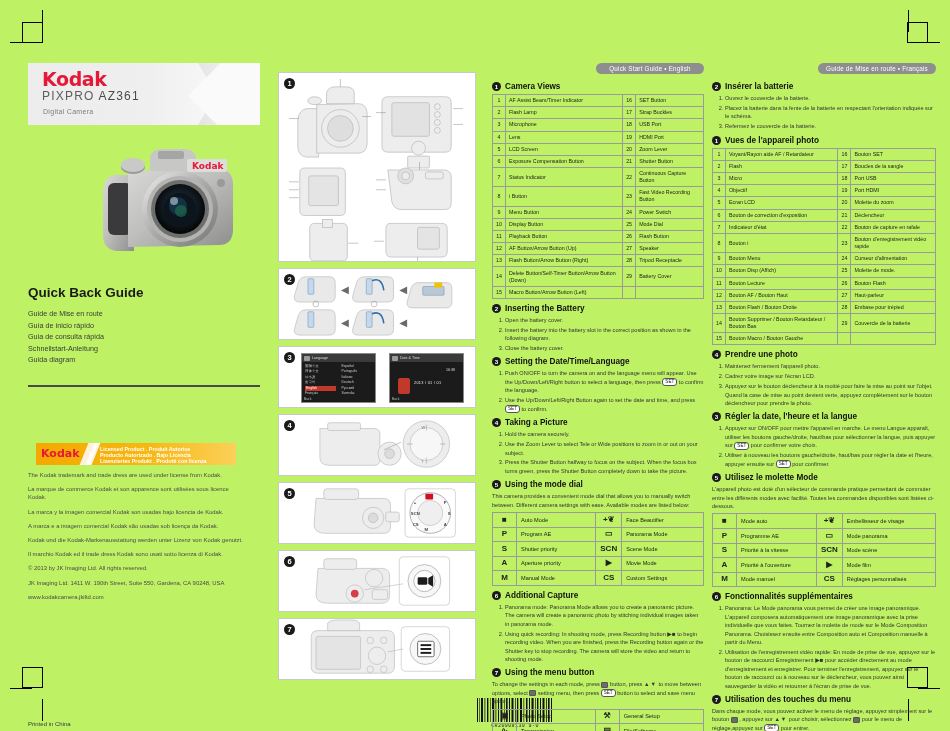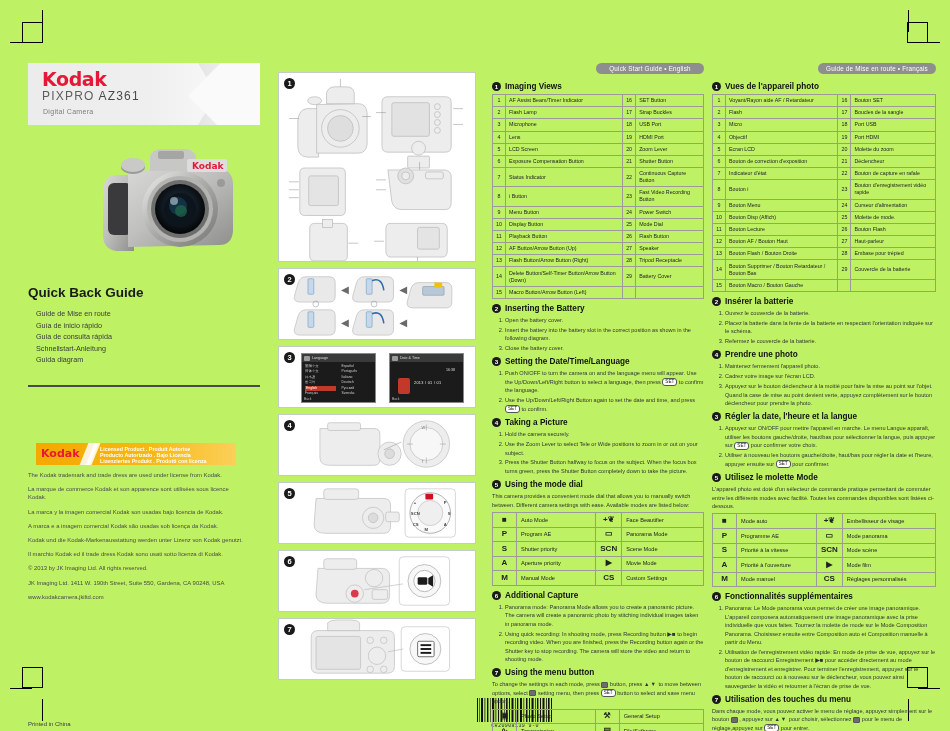--- a/index.html
+++ b/index.html
@@ -56,21 +56,21 @@
   .digicam {
     position:absolute; left:15px; top:45px;
     font-size: 7px; color:#7d7d7d; letter-spacing: .3px;
   }
 
   
   .cam-photo { position:absolute; left:60px; top:72px; width:170px; height:130px; }
 
   
   .qsg-title { position:absolute; left:0; top:222px; font-size:13.5px; font-weight:bold; color:#1a1a1a; }
-  .qsg-list { position:absolute; left:8px; top:245px; font-size:7.2px; color:#3a3a3a; line-height:11.5px; }
+  .qsg-list { position:absolute; left:0; top:245px; font-size:7.2px; color:#3a3a3a; line-height:11.5px; }
   .rule { position:absolute; left:0; top:322px; width:232px; height:2px; background:#4a4a4a; }
 
   
   .lic-banner {
     position:absolute; left:8px; top:380px; width:200px; height:22px;
     background: linear-gradient(90deg,#f5a800 0%, #f7b712 55%, #fbd05a 100%);
     overflow:hidden;
   }
   .lic-banner .k {
     position:absolute; left:5px; top:4px;
@@ -546,21 +546,21 @@
       <div class="bc-num">CR20908139 9-0</div>
     </div>
   </div>
 
   <div class="lang-col" id="eng">
     <div class="tabhead">Quick Start Guide • English</div>
 
     <div class="sec">
       <div class="sec-h">
         <span class="bullet">1</span>
-        <span>Imaging Views</span>
+        <span>Camera Views</span>
       </div>
       <table class="views">
           <tbody>
         <tr>
               <td class="n">1</td>
               <td>AF Assist Beam/Timer Indicator</td>
               <td class="sp">16</td>
               <td>SET Button</td>
             </tr>
         <tr>
@@ -797,131 +797,131 @@
       </div>
     </div>
 
   </div>
 
   <div class="lang-col" id="fra">
     <div class="tabhead">Guide de Mise en route • Français</div>
 
     <div class="sec">
       <div class="sec-h">
-        <span class="bullet">1</span>
-        <span>Vues de l'appareil photo</span>
-      </div>
-      <table class="views">
-          <tbody>
-        <tr>
-              <td class="n">1</td>
-              <td>Voyant/Rayon aide AF / Retardateur</td>
-              <td class="sp">16</td>
-              <td>Bouton SET</td>
-            </tr>
-        <tr>
-              <td class="n">2</td>
-              <td>Flash</td>
-              <td class="sp">17</td>
-              <td>Boucles de la sangle</td>
-            </tr>
-        <tr>
-              <td class="n">3</td>
-              <td>Micro</td>
-              <td class="sp">18</td>
-              <td>Port USB</td>
-            </tr>
-        <tr>
-              <td class="n">4</td>
-              <td>Objectif</td>
-              <td class="sp">19</td>
-              <td>Port HDMI</td>
-            </tr>
-        <tr>
-              <td class="n">5</td>
-              <td>Ecran LCD</td>
-              <td class="sp">20</td>
-              <td>Molette du zoom</td>
-            </tr>
-        <tr>
-              <td class="n">6</td>
-              <td>Bouton de correction d'exposition</td>
-              <td class="sp">21</td>
-              <td>Déclencheur</td>
-            </tr>
-        <tr>
-              <td class="n">7</td>
-              <td>Indicateur d'état</td>
-              <td class="sp">22</td>
-              <td>Bouton de capture en rafale</td>
-            </tr>
-        <tr>
-              <td class="n">8</td>
-              <td>Bouton i</td>
-              <td class="sp">23</td>
-              <td>Bouton d'enregistrement vidéo rapide</td>
-            </tr>
-        <tr>
-              <td class="n">9</td>
-              <td>Bouton Menu</td>
-              <td class="sp">24</td>
-              <td>Curseur d'alimentation</td>
-            </tr>
-        <tr>
-              <td class="n">10</td>
-              <td>Bouton Disp (Affich)</td>
-              <td class="sp">25</td>
-              <td>Molette de mode.</td>
-            </tr>
-        <tr>
-              <td class="n">11</td>
-              <td>Bouton Lecture</td>
-              <td class="sp">26</td>
-              <td>Bouton Flash</td>
-            </tr>
-        <tr>
-              <td class="n">12</td>
-              <td>Bouton AF / Bouton Haut</td>
-              <td class="sp">27</td>
-              <td>Haut-parleur</td>
-            </tr>
-        <tr>
-              <td class="n">13</td>
-              <td>Bouton Flash / Bouton Droite</td>
-              <td class="sp">28</td>
-              <td>Embase pour trépied</td>
-            </tr>
-        <tr>
-              <td class="n">14</td>
-              <td>Bouton Supprimer / Bouton Retardateur / Bouton Bas</td>
-              <td class="sp">29</td>
-              <td>Couvercle de la batterie</td>
-            </tr>
-        <tr>
-              <td class="n">15</td>
-              <td>Bouton Macro / Bouton Gauche</td>
-              <td class="sp"></td>
-              <td></td>
-            </tr>
-      </tbody>
-        </table>
-    </div>
-
-    <div class="sec">
-      <div class="sec-h">
         <span class="bullet">2</span>
         <span>Insérer la batterie</span>
       </div>
       <div class="body">
         <ol class="steps">
           <li>Ouvrez le couvercle de la batterie.</li>
           <li>Placez la batterie dans la fente de la batterie en respectant l'orientation indiquée sur le schéma.</li>
           <li>Refermez le couvercle de la batterie.</li>
         </ol>
       </div>
+    </div>
+
+    <div class="sec">
+      <div class="sec-h">
+        <span class="bullet">1</span>
+        <span>Vues de l'appareil photo</span>
+      </div>
+      <table class="views">
+          <tbody>
+        <tr>
+              <td class="n">1</td>
+              <td>Voyant/Rayon aide AF / Retardateur</td>
+              <td class="sp">16</td>
+              <td>Bouton SET</td>
+            </tr>
+        <tr>
+              <td class="n">2</td>
+              <td>Flash</td>
+              <td class="sp">17</td>
+              <td>Boucles de la sangle</td>
+            </tr>
+        <tr>
+              <td class="n">3</td>
+              <td>Micro</td>
+              <td class="sp">18</td>
+              <td>Port USB</td>
+            </tr>
+        <tr>
+              <td class="n">4</td>
+              <td>Objectif</td>
+              <td class="sp">19</td>
+              <td>Port HDMI</td>
+            </tr>
+        <tr>
+              <td class="n">5</td>
+              <td>Ecran LCD</td>
+              <td class="sp">20</td>
+              <td>Molette du zoom</td>
+            </tr>
+        <tr>
+              <td class="n">6</td>
+              <td>Bouton de correction d'exposition</td>
+              <td class="sp">21</td>
+              <td>Déclencheur</td>
+            </tr>
+        <tr>
+              <td class="n">7</td>
+              <td>Indicateur d'état</td>
+              <td class="sp">22</td>
+              <td>Bouton de capture en rafale</td>
+            </tr>
+        <tr>
+              <td class="n">8</td>
+              <td>Bouton i</td>
+              <td class="sp">23</td>
+              <td>Bouton d'enregistrement vidéo rapide</td>
+            </tr>
+        <tr>
+              <td class="n">9</td>
+              <td>Bouton Menu</td>
+              <td class="sp">24</td>
+              <td>Curseur d'alimentation</td>
+            </tr>
+        <tr>
+              <td class="n">10</td>
+              <td>Bouton Disp (Affich)</td>
+              <td class="sp">25</td>
+              <td>Molette de mode.</td>
+            </tr>
+        <tr>
+              <td class="n">11</td>
+              <td>Bouton Lecture</td>
+              <td class="sp">26</td>
+              <td>Bouton Flash</td>
+            </tr>
+        <tr>
+              <td class="n">12</td>
+              <td>Bouton AF / Bouton Haut</td>
+              <td class="sp">27</td>
+              <td>Haut-parleur</td>
+            </tr>
+        <tr>
+              <td class="n">13</td>
+              <td>Bouton Flash / Bouton Droite</td>
+              <td class="sp">28</td>
+              <td>Embase pour trépied</td>
+            </tr>
+        <tr>
+              <td class="n">14</td>
+              <td>Bouton Supprimer / Bouton Retardateur / Bouton Bas</td>
+              <td class="sp">29</td>
+              <td>Couvercle de la batterie</td>
+            </tr>
+        <tr>
+              <td class="n">15</td>
+              <td>Bouton Macro / Bouton Gauche</td>
+              <td class="sp"></td>
+              <td></td>
+            </tr>
+      </tbody>
+        </table>
     </div>
 
     <div class="sec">
       <div class="sec-h">
         <span class="bullet">4</span>
         <span>Prendre une photo</span>
       </div>
       <div class="body">
         <ol class="steps">
           <li>Maintenez fermement l'appareil photo.</li>

